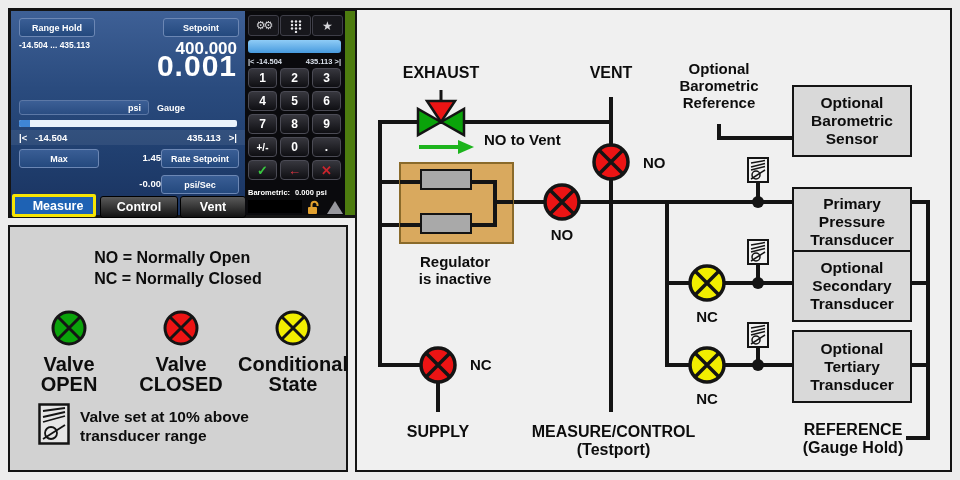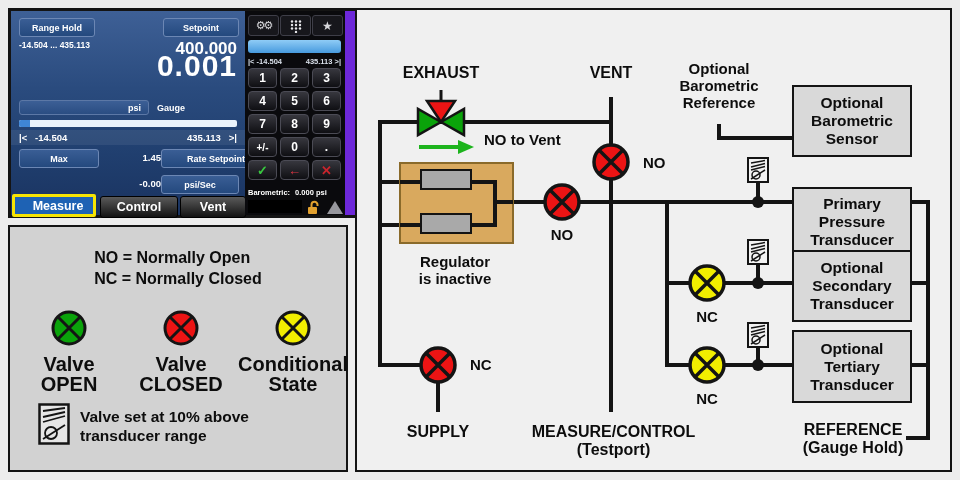--- a/index.html
+++ b/index.html
@@ -4,21 +4,21 @@
 <style>
   html,body{margin:0;padding:0;}
   body{width:960px;height:480px;background:#ededed;overflow:hidden;
        font-family:"Liberation Sans",sans-serif;position:relative;}
   .panel{position:absolute;box-sizing:border-box;border:2px solid #141414;}
   .abs{position:absolute;}
   .pre{white-space:pre;}
   .ctr{text-align:center;}
 
   
-  #ts{left:8px;top:8px;width:386px;height:210px;background:#6d28d9;border-width:3px;}
+  #ts{left:8px;top:8px;width:386px;height:210px;background:#4d7c0f;border-width:3px;}
   #screen{position:absolute;left:0;top:0;width:234px;height:204px;
           background:linear-gradient(180deg,#3e6096 0%,#2a4b7e 38%,#203f6f 70%,#1a3360 100%);}
   .sbtn{position:absolute;background:linear-gradient(180deg,#3a5e95,#24497e);
         border:1px solid #6c87b4;border-radius:3px;color:#fff;font-weight:bold;
         font-size:9px;display:flex;align-items:center;justify-content:center;}
   .sval{position:absolute;color:#fff;font-weight:bold;}
   #reading{position:absolute;right:8px;top:38px;color:#fff;font-weight:bold;
            font-size:30px;letter-spacing:1px;margin-left:27px;}
   #unitbar{position:absolute;left:8px;top:89px;width:130px;height:15px;
            background:linear-gradient(180deg,#3c5f96,#2a4d82);border:1px solid #5c78a6;
@@ -91,21 +91,21 @@
     <div class="sval" style="left:146px;top:92px;font-size:9px;">Gauge</div>
     <div id="track">
         <div id="trackfill"></div>
       </div>
     <div id="barrow">
       <span class="pre" style="left:8px;">|&lt;   -14.504</span>
       <span class="pre" style="right:8px;">435.113   &gt;|</span>
     </div>
     <div class="sbtn" style="left:8px;top:138px;width:78px;height:17px;">Max</div>
     <div class="sval" style="left:114px;top:141px;width:36px;text-align:right;font-size:9.5px;">1.45</div>
-    <div class="sbtn" style="left:150px;top:138px;width:76px;height:17px;padding-left:16px;">Rate Setpoint</div>
+    <div class="sbtn" style="left:150px;top:138px;width:76px;height:17px;">Rate Setpoint</div>
     <div class="sval" style="left:114px;top:167px;width:36px;text-align:right;font-size:9.5px;">-0.00</div>
     <div class="sbtn" style="left:150px;top:164px;width:76px;height:17px;">psi/Sec</div>
     <div class="tab" id="tab-measure">Measure</div>
     <div class="tab dark" style="left:89px;top:185px;width:76px;height:20px;">Control</div>
     <div class="tab dark" style="left:169px;top:185px;width:64px;height:20px;">Vent</div>
   </div>
 
   <div id="keypad">
     <div class="ibtn" style="left:3px;letter-spacing:-2px;font-size:11px;">
         <span>⚙⚙</span>

